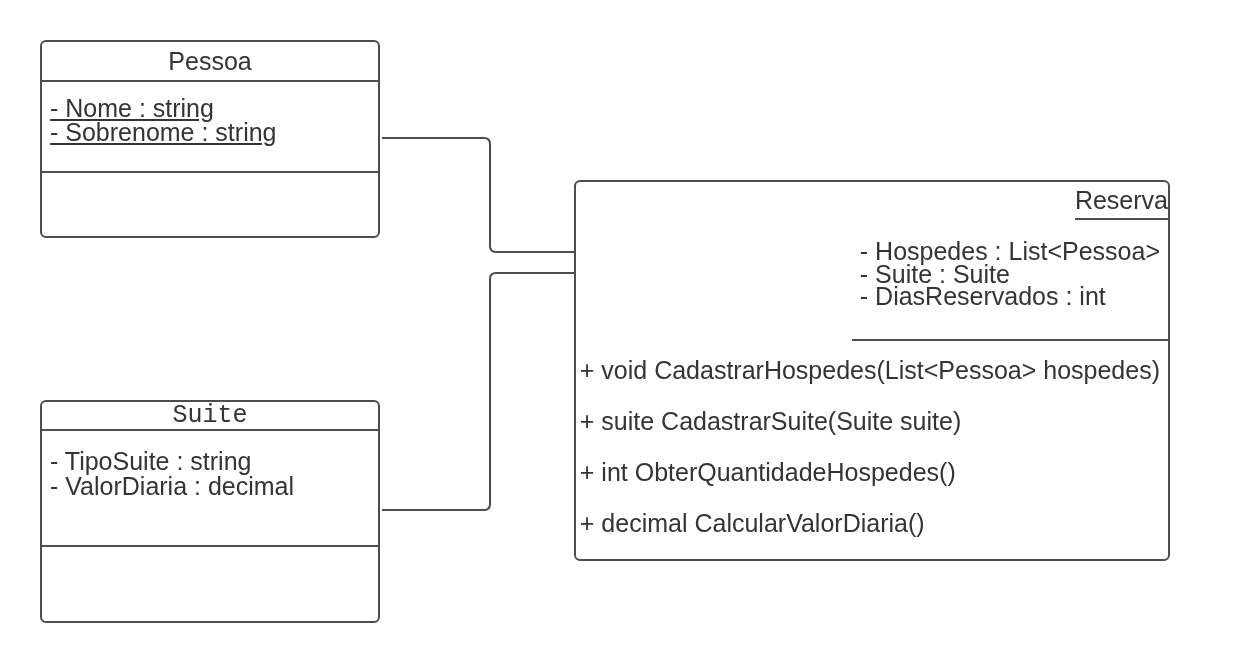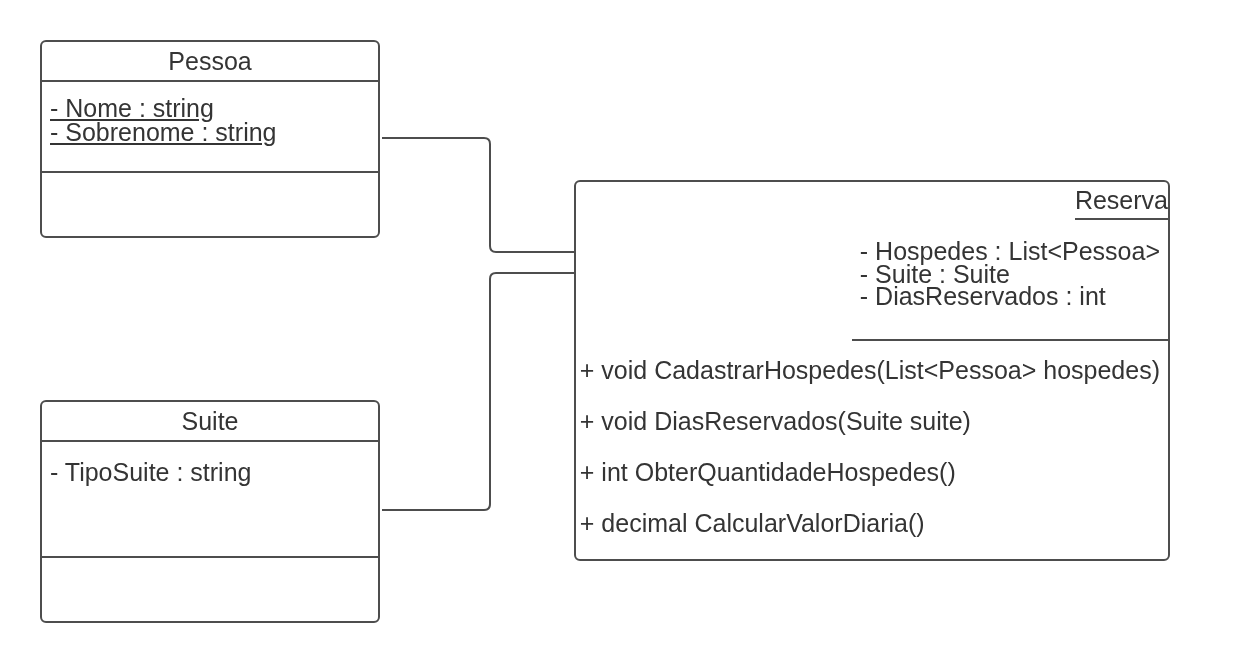--- a/index.html
+++ b/index.html
@@ -48,21 +48,21 @@
   .uml-section:last-child { border-bottom: none; flex: 1 1 auto; }
 
   
   #box-pessoa { left: 40px; top: 40px; width: 340px; height: 198px; }
   #box-pessoa .uml-title { height: 40px; }
   #box-pessoa .uml-attrs { height: 91px; padding-top: 14px; text-decoration: underline; }
   #box-pessoa .attr-row { line-height: 24px; }
 
   
   #box-suite { left: 40px; top: 400px; width: 340px; height: 223px; }
-  #box-suite .uml-title { height: 40px; }
+  #box-suite .uml-title { height: 29px; font-family: Liberation Mono, monospace; }
   #box-suite .uml-attrs { height: 116px; padding-top: 18px; }
   #box-suite .attr-row { line-height: 24.5px; }
 
   
   #box-reserva { left: 574px; top: 180px; width: 596px; height: 381px; align-items: flex-end; }
   #box-reserva .uml-title { height: 39px; }
   #box-reserva .uml-attrs { height: 122px; padding-top: 20px; }
   #box-reserva .attr-row { line-height: 22.5px; }
   #box-reserva .uml-methods { padding-top: 18px; border-radius: 32px; }
   #box-reserva .method-row { line-height: 22px; margin-bottom: 29px; }
@@ -96,32 +96,33 @@
         <div class="attr-row">- Nome : string</div>
         <div class="attr-row">- Sobrenome : string</div>
       </div>
     <div class="uml-section uml-methods"></div>
   </div>
 
   <div class="uml-class" id="box-suite">
     <div class="uml-title">Suite</div>
     <div class="uml-section uml-attrs">
         <div class="attr-row">- TipoSuite : string</div>
+        <div class="attr-row">- ValorDiaria : decimal</div>
       </div>
     <div class="uml-section uml-methods"></div>
   </div>
 
   <div class="uml-class" id="box-reserva">
     <div class="uml-title">Reserva</div>
     <div class="uml-section uml-attrs">
         <div class="attr-row">- Hospedes : List&lt;Pessoa&gt;</div>
         <div class="attr-row">- Suite : Suite</div>
         <div class="attr-row">- DiasReservados : int</div>
       </div>
     <div class="uml-section uml-methods">
         <div class="method-row">+ void CadastrarHospedes(List&lt;Pessoa&gt; hospedes)</div>
-        <div class="method-row">+ void DiasReservados(Suite suite)</div>
+        <div class="method-row">+ suite CadastrarSuite(Suite suite)</div>
         <div class="method-row">+ int ObterQuantidadeHospedes()</div>
         <div class="method-row">+ decimal CalcularValorDiaria()</div>
       </div>
   </div>
 
 </div>
 
 </body></html>

